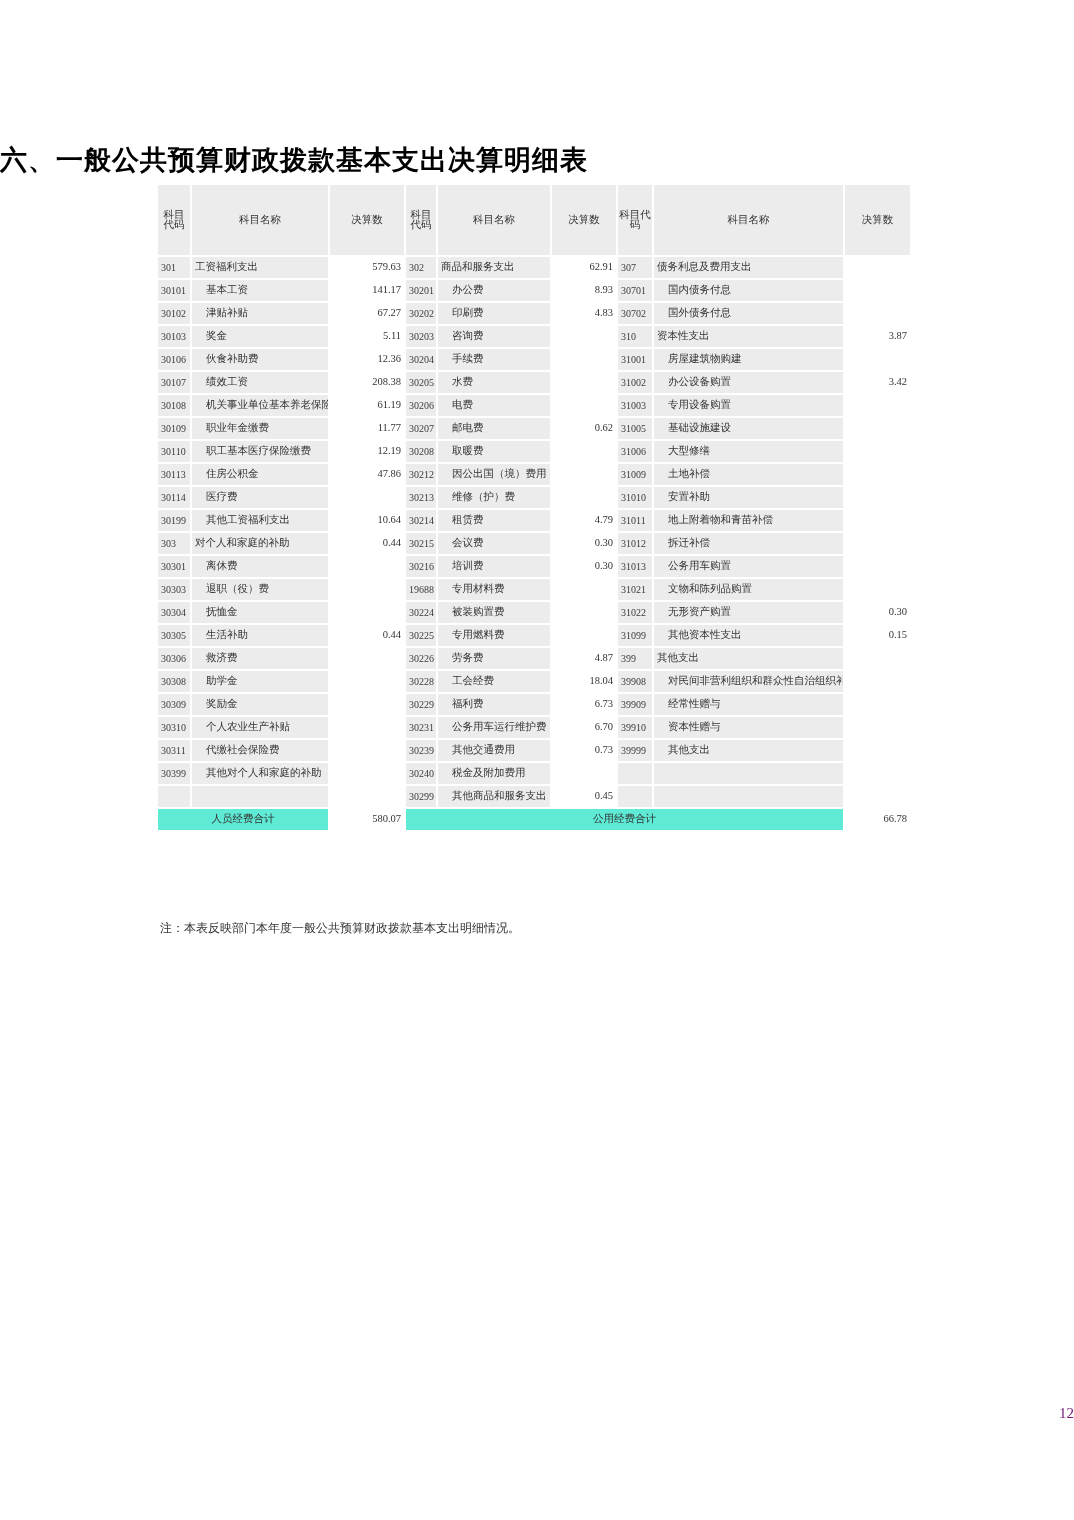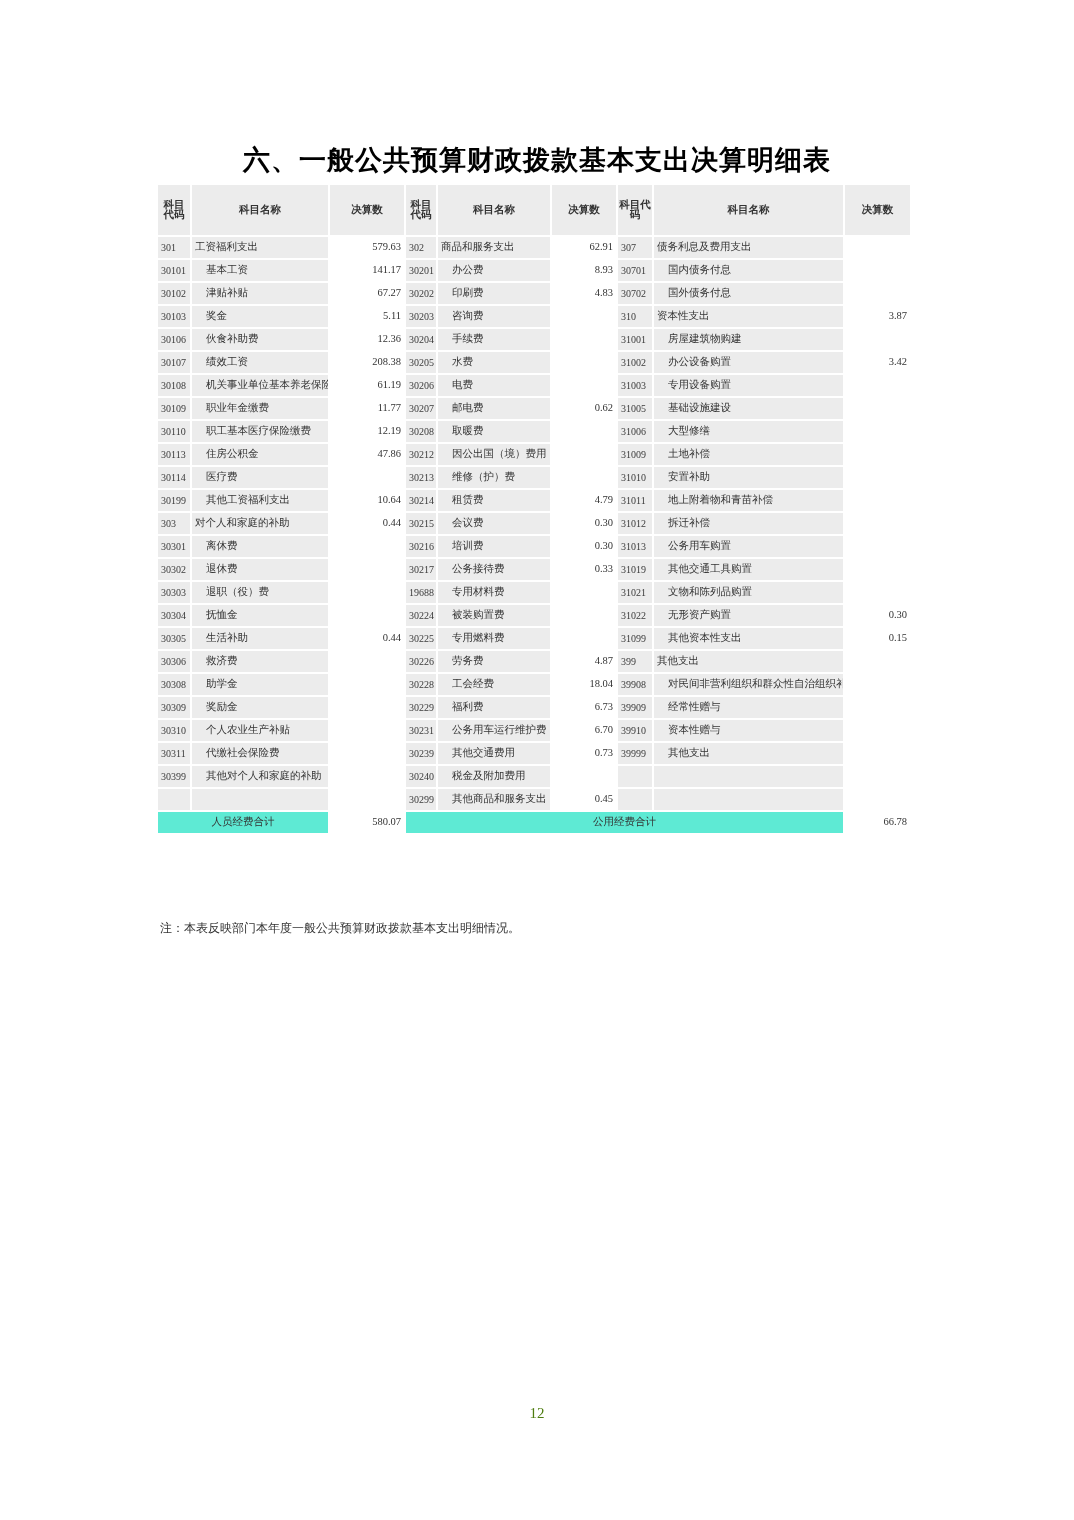--- a/index.html
+++ b/index.html
@@ -5,32 +5,32 @@
   html,body { margin:0; padding:0; background:#ffffff; }
   body {
     width:1074px; height:1520px; position:relative;
     font-family:"Liberation Serif","DejaVu Serif",serif;
     color:#262626;
   }
   .page { position:absolute; inset:0; background:#ffffff; }
 
   .doc-title {
     position:absolute; top:142px; left:0; width:100%;
-    text-align:center; font-family:"Liberation Sans","DejaVu Sans",sans-serif;
+    text-align:left; font-family:"Liberation Sans","DejaVu Sans",sans-serif;
     font-weight:bold; font-size:27px; color:#000000; letter-spacing:1px;
   }
 
   table.budget {
     position:absolute; left:158px; top:185px; width:754px;
     border-collapse:separate; border-spacing:0; table-layout:fixed;
     font-size:10.5px; line-height:1;
   }
   table.budget th {
-    background:#ececec; font-weight:bold; text-align:center;
-    vertical-align:middle; height:46px; padding:2px 1px;
+    background:#ececec; font-weight:normal; text-align:center;
+    vertical-align:middle; height:46px; padding:12px 1px;
     border-right:2px solid #ffffff; border-bottom:2px solid #ffffff;
     white-space:normal; word-break:break-all; font-size:10.5px; color:#333;
   }
   table.budget td {
     height:21px; padding:0 3px; vertical-align:middle;
     white-space:nowrap; overflow:hidden;
     border-right:2px solid #ffffff; border-bottom:2px solid #ffffff;
   }
   td.code { background:#ececec; text-align:left; font-size:10px; color:#3a3a3a; }
   td.name { background:#ececec; text-align:left; color:#333; }
@@ -39,21 +39,21 @@
             border-bottom:2px solid #f5f5f5; }
   tfoot td { height:24px; }
   tfoot td.flabel { background:#5eead4; text-align:center; color:#333; }
 
   .table-note {
     position:absolute; left:160px; top:920px;
     font-size:12px; color:#333333;
   }
   .page-number {
     position:absolute; top:1405px; left:0; width:100%;
-    text-align:center; font-size:15px; color:#4d7c0f;
+    text-align:right; font-size:15px; color:#701a75;
   }
 </style>
 </head>
 <body>
 
 <div class="page">
 
   <div class="doc-title">六、一般公共预算财政拨款基本支出决算明细表</div>
 
   <table class="budget">
@@ -230,31 +230,20 @@
           <td class="name sub">离休费</td>
           <td class="val"></td>
           <td class="code">30216</td>
           <td class="name sub">培训费</td>
           <td class="val">0.30</td>
           <td class="code">31013</td>
           <td class="name sub">公务用车购置</td>
           <td class="val"></td>
         </tr>
         <tr>
-          <td class="code">30302</td>
-          <td class="name sub">退休费</td>
-          <td class="val"></td>
-          <td class="code">30217</td>
-          <td class="name sub">公务接待费</td>
-          <td class="val">0.33</td>
-          <td class="code">31019</td>
-          <td class="name sub">其他交通工具购置</td>
-          <td class="val"></td>
-        </tr>
-        <tr>
           <td class="code">30303</td>
           <td class="name sub">退职（役）费</td>
           <td class="val"></td>
           <td class="code">19688</td>
           <td class="name sub">专用材料费</td>
           <td class="val"></td>
           <td class="code">31021</td>
           <td class="name sub">文物和陈列品购置</td>
           <td class="val"></td>
         </tr>

